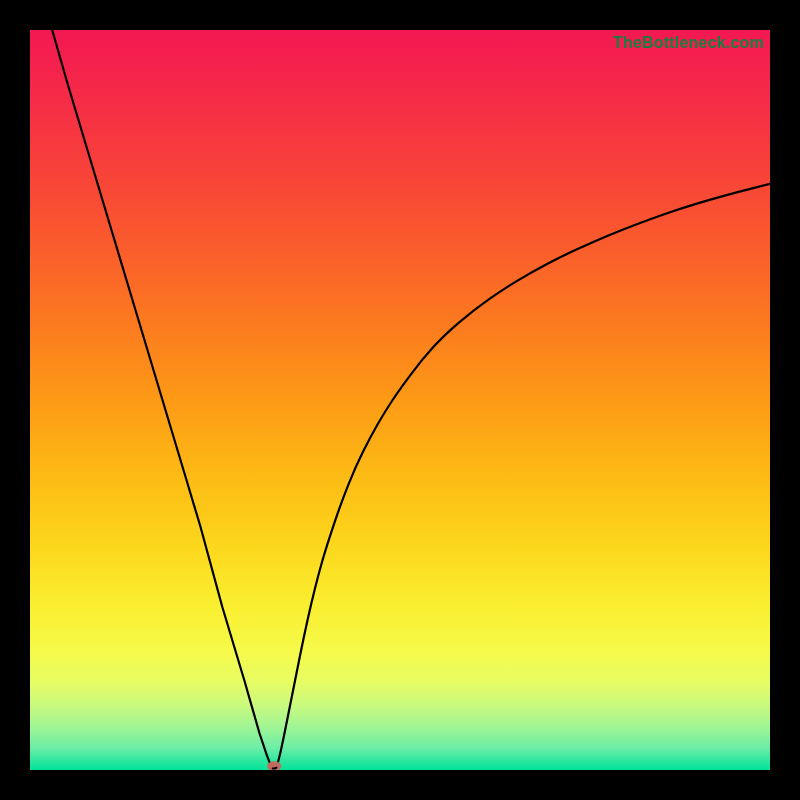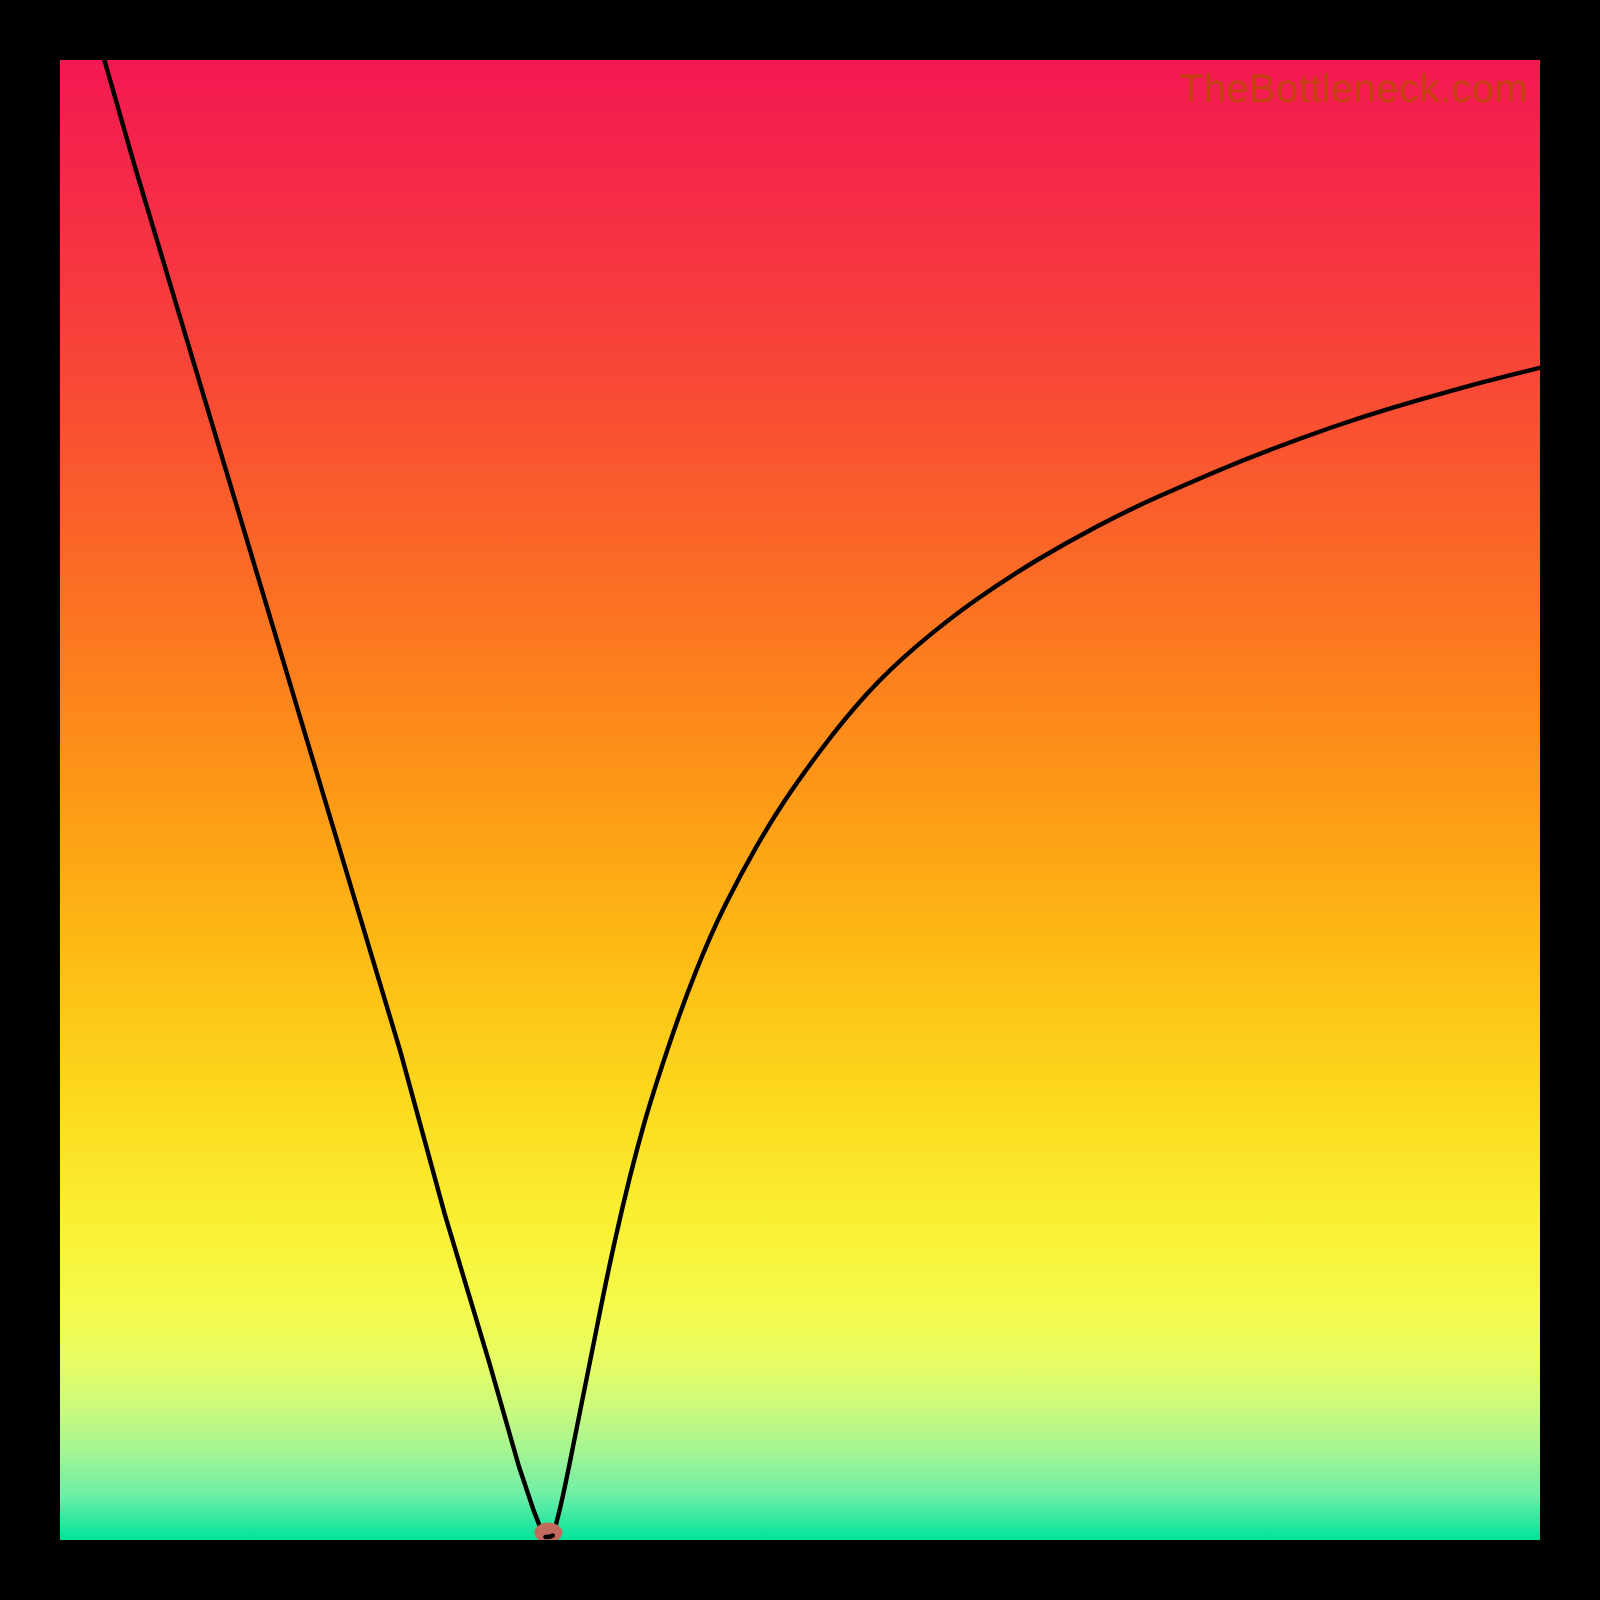--- a/index.html
+++ b/index.html
@@ -22,23 +22,23 @@
     left: 30px;
     top: 30px;
     width: 740px;
     height: 740px;
     overflow: hidden;
   }
   .watermark {
     position: absolute;
     top: 4px;
     right: 6px;
-    color: #c2410c;
-    font-size: 20px;
-    font-weight: 400;
+    color: #15803d;
+    font-size: 16px;
+    font-weight: 700;
     letter-spacing: 0.2px;
     z-index: 10;
   }
   svg {
     display: block;
   }
   .curve {
     fill: none;
     stroke: #000;
     stroke-width: 2.2;

